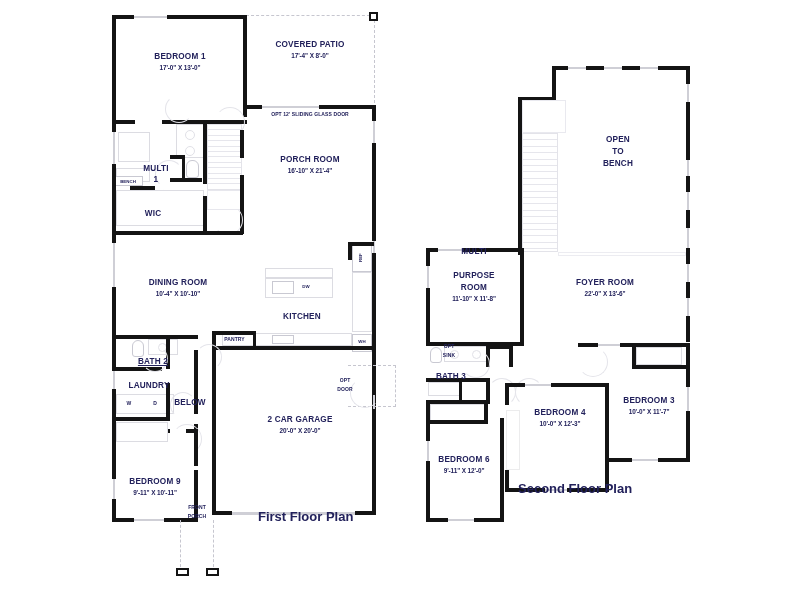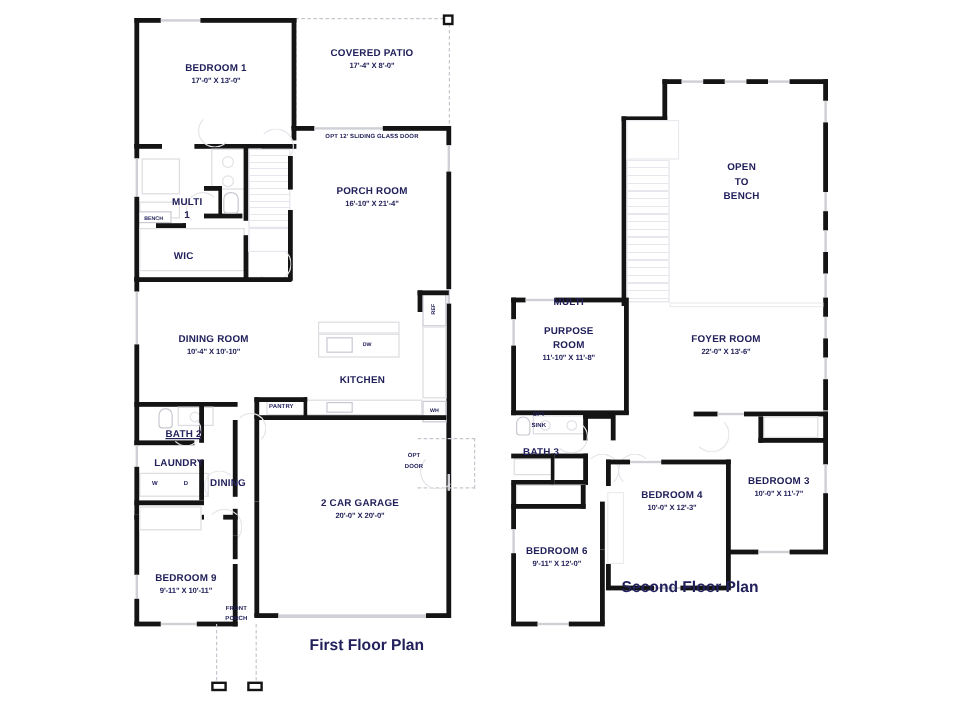--- a/index.html
+++ b/index.html
@@ -200,35 +200,35 @@
     <div class="lbl rm" style="left:135px;top:175px;width:42px;">1</div>
     <div class="lbl rm" style="left:128px;top:209px;width:50px;">WIC</div>
 
     <div class="lbl rm" style="left:118px;top:278px;width:120px;">DINING ROOM</div>
     <div class="lbl dim" style="left:118px;top:290px;width:120px;">10'-4" X 10'-10"</div>
 
     <div class="lbl rm" style="left:258px;top:312px;width:88px;">KITCHEN</div>
 
     <div class="lbl rm" style="left:118px;top:357px;width:70px;text-decoration:underline;">BATH 2</div>
     <div class="lbl rm" style="left:112px;top:381px;width:74px;">LAUNDRY</div>
-    <div class="lbl rm" style="left:160px;top:398px;width:60px;">DINING</div>
+    <div class="lbl rm" style="left:160px;top:398px;width:60px;">BELOW</div>
 
     <div class="lbl rm" style="left:112px;top:477px;width:86px;">BEDROOM 9</div>
     <div class="lbl dim" style="left:112px;top:489px;width:86px;">9'-11" X 10'-11"</div>
 
     <div class="lbl rm" style="left:230px;top:415px;width:140px;">2 CAR GARAGE</div>
     <div class="lbl dim" style="left:230px;top:427px;width:140px;">20'-0" X 20'-0"</div>
 
     <div class="lbl tiny" style="left:325px;top:378px;width:40px;">OPT</div>
     <div class="lbl tiny" style="left:325px;top:387px;width:40px;">DOOR</div>
 
     <div class="lbl tiny" style="left:176px;top:505px;width:42px;">FRONT</div>
     <div class="lbl tiny" style="left:176px;top:514px;width:42px;">PORCH</div>
 
-    <div class="title" style="left:258px;top:530px;">First Floor Plan</div>
+    <div class="title" style="left:258px;top:509px;">First Floor Plan</div>
   </div>
 
   <div>
 
     <div class="w" style="left:552px;top:66px;width:16px;height:3.5px;"></div>
     <div class="wl" style="left:568px;top:67px;width:18px;height:2px;"></div>
     <div class="w" style="left:586px;top:66px;width:18px;height:3.5px;"></div>
     <div class="wl" style="left:604px;top:67px;width:18px;height:2px;"></div>
     <div class="w" style="left:622px;top:66px;width:18px;height:3.5px;"></div>
     <div class="wl" style="left:640px;top:67px;width:18px;height:2px;"></div>

